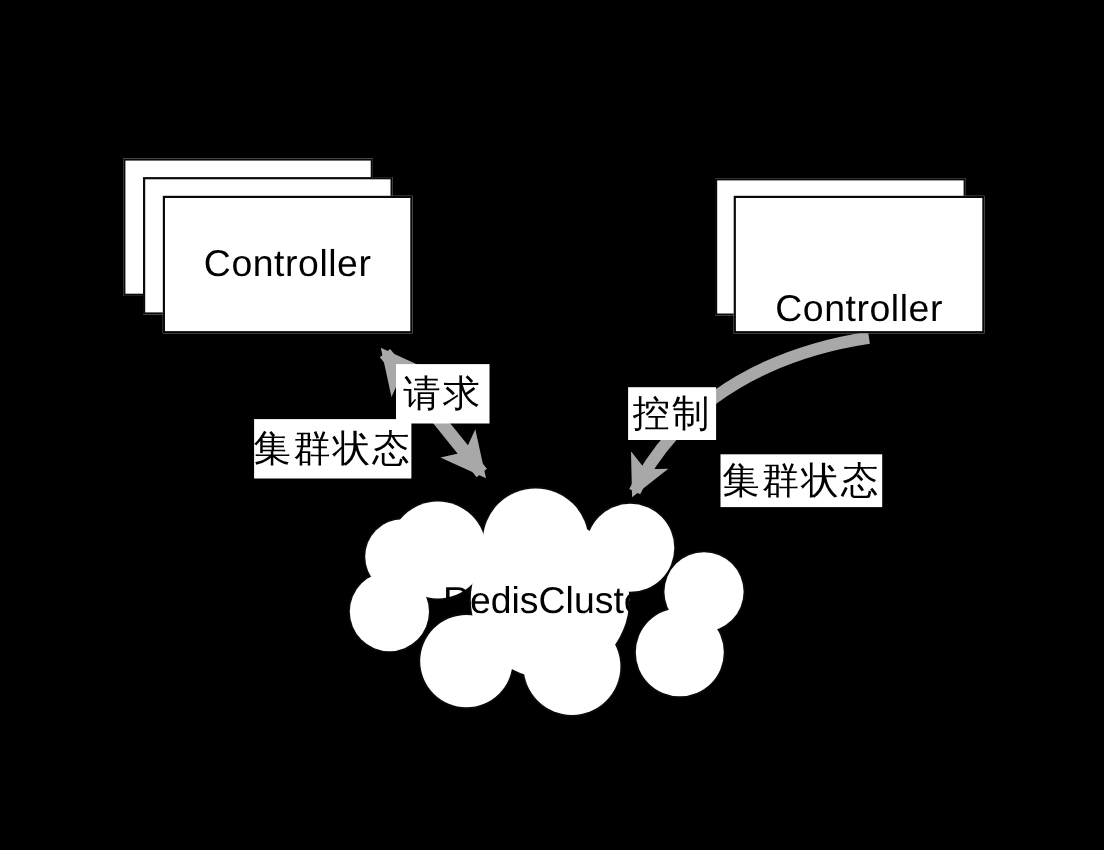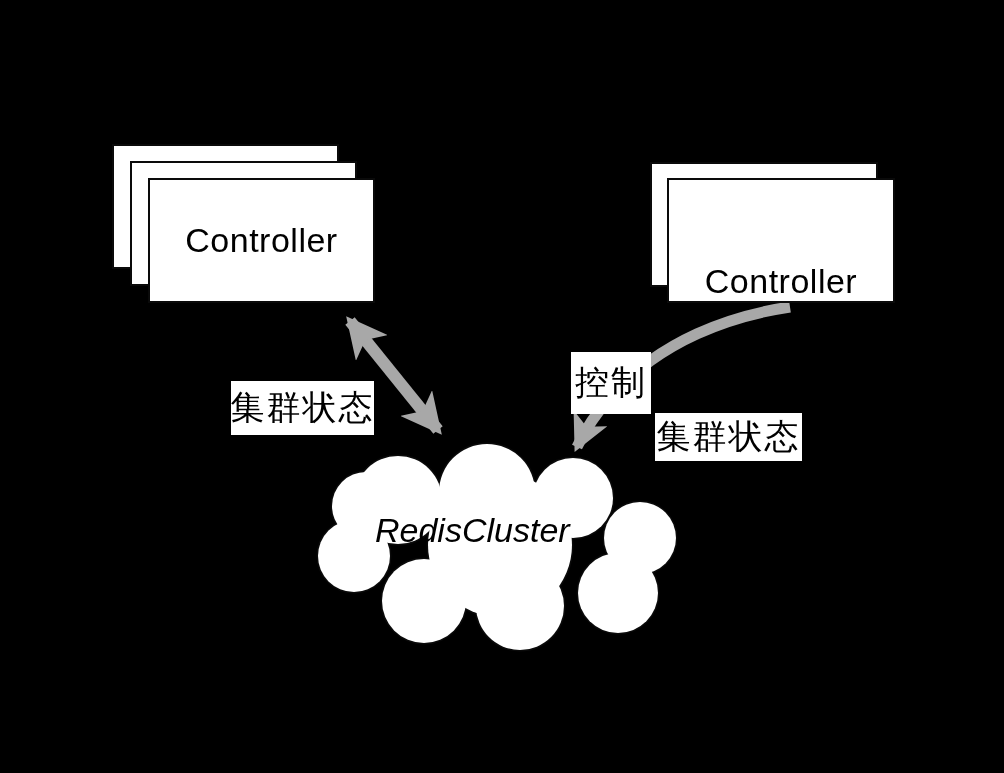--- a/index.html
+++ b/index.html
@@ -53,33 +53,32 @@
     color: #000000;
     display: flex;
     align-items: center;
     justify-content: center;
     font-size: 34px;
     letter-spacing: 2px;
     white-space: nowrap;
   }
   #chip-request      { left: 360px; top: 331px; width: 85px;  height: 54px; }
   #chip-status-left  { left: 231px; top: 381px; width: 143px; height: 54px; }
-  #chip-control      { left: 571px; top: 352px; width: 80px;  height: 62px; }
+  #chip-control      { left: 571px; top: 352px; width: 80px;  height: 48px; }
   #chip-status-right { left: 655px; top: 413px; width: 147px; height: 48px; }
 
   .cloud-label {
     position: absolute;
     left: 375px;
-    top: 511px;
+    top: 527px;
     width: 250px;
-    text-align: left;
+    text-align: center;
     font-size: 34px;
     color: #000000;
     white-space: nowrap;
-    font-style: italic;
   }
 </style>
 </head>
 <body>
 
 <div class="canvas">
 
   <svg class="svg-layer" viewBox="0 0 1004 773" xmlns="http://www.w3.org/2000/svg">
     <defs>
       <marker id="arrowhead" viewBox="0 0 10 10" refX="8.5" refY="5" markerWidth="3.4" markerHeight="3.4" orient="auto-start-reverse" markerUnits="strokeWidth">
@@ -115,17 +114,18 @@
     <span class="node-label">Controller</span>
   </div>
 
   <div class="box" id="ct-back"></div>
   <div class="box front" id="ct-front">
     <span class="node-label">Controller</span>
   </div>
 
   <div class="cloud-label">RedisCluster</div>
 
+  <div class="chip" id="chip-request">请求</div>
   <div class="chip" id="chip-status-left">集群状态</div>
   <div class="chip" id="chip-control">控制</div>
   <div class="chip" id="chip-status-right">集群状态</div>
 
 </div>
 
 </body></html>

